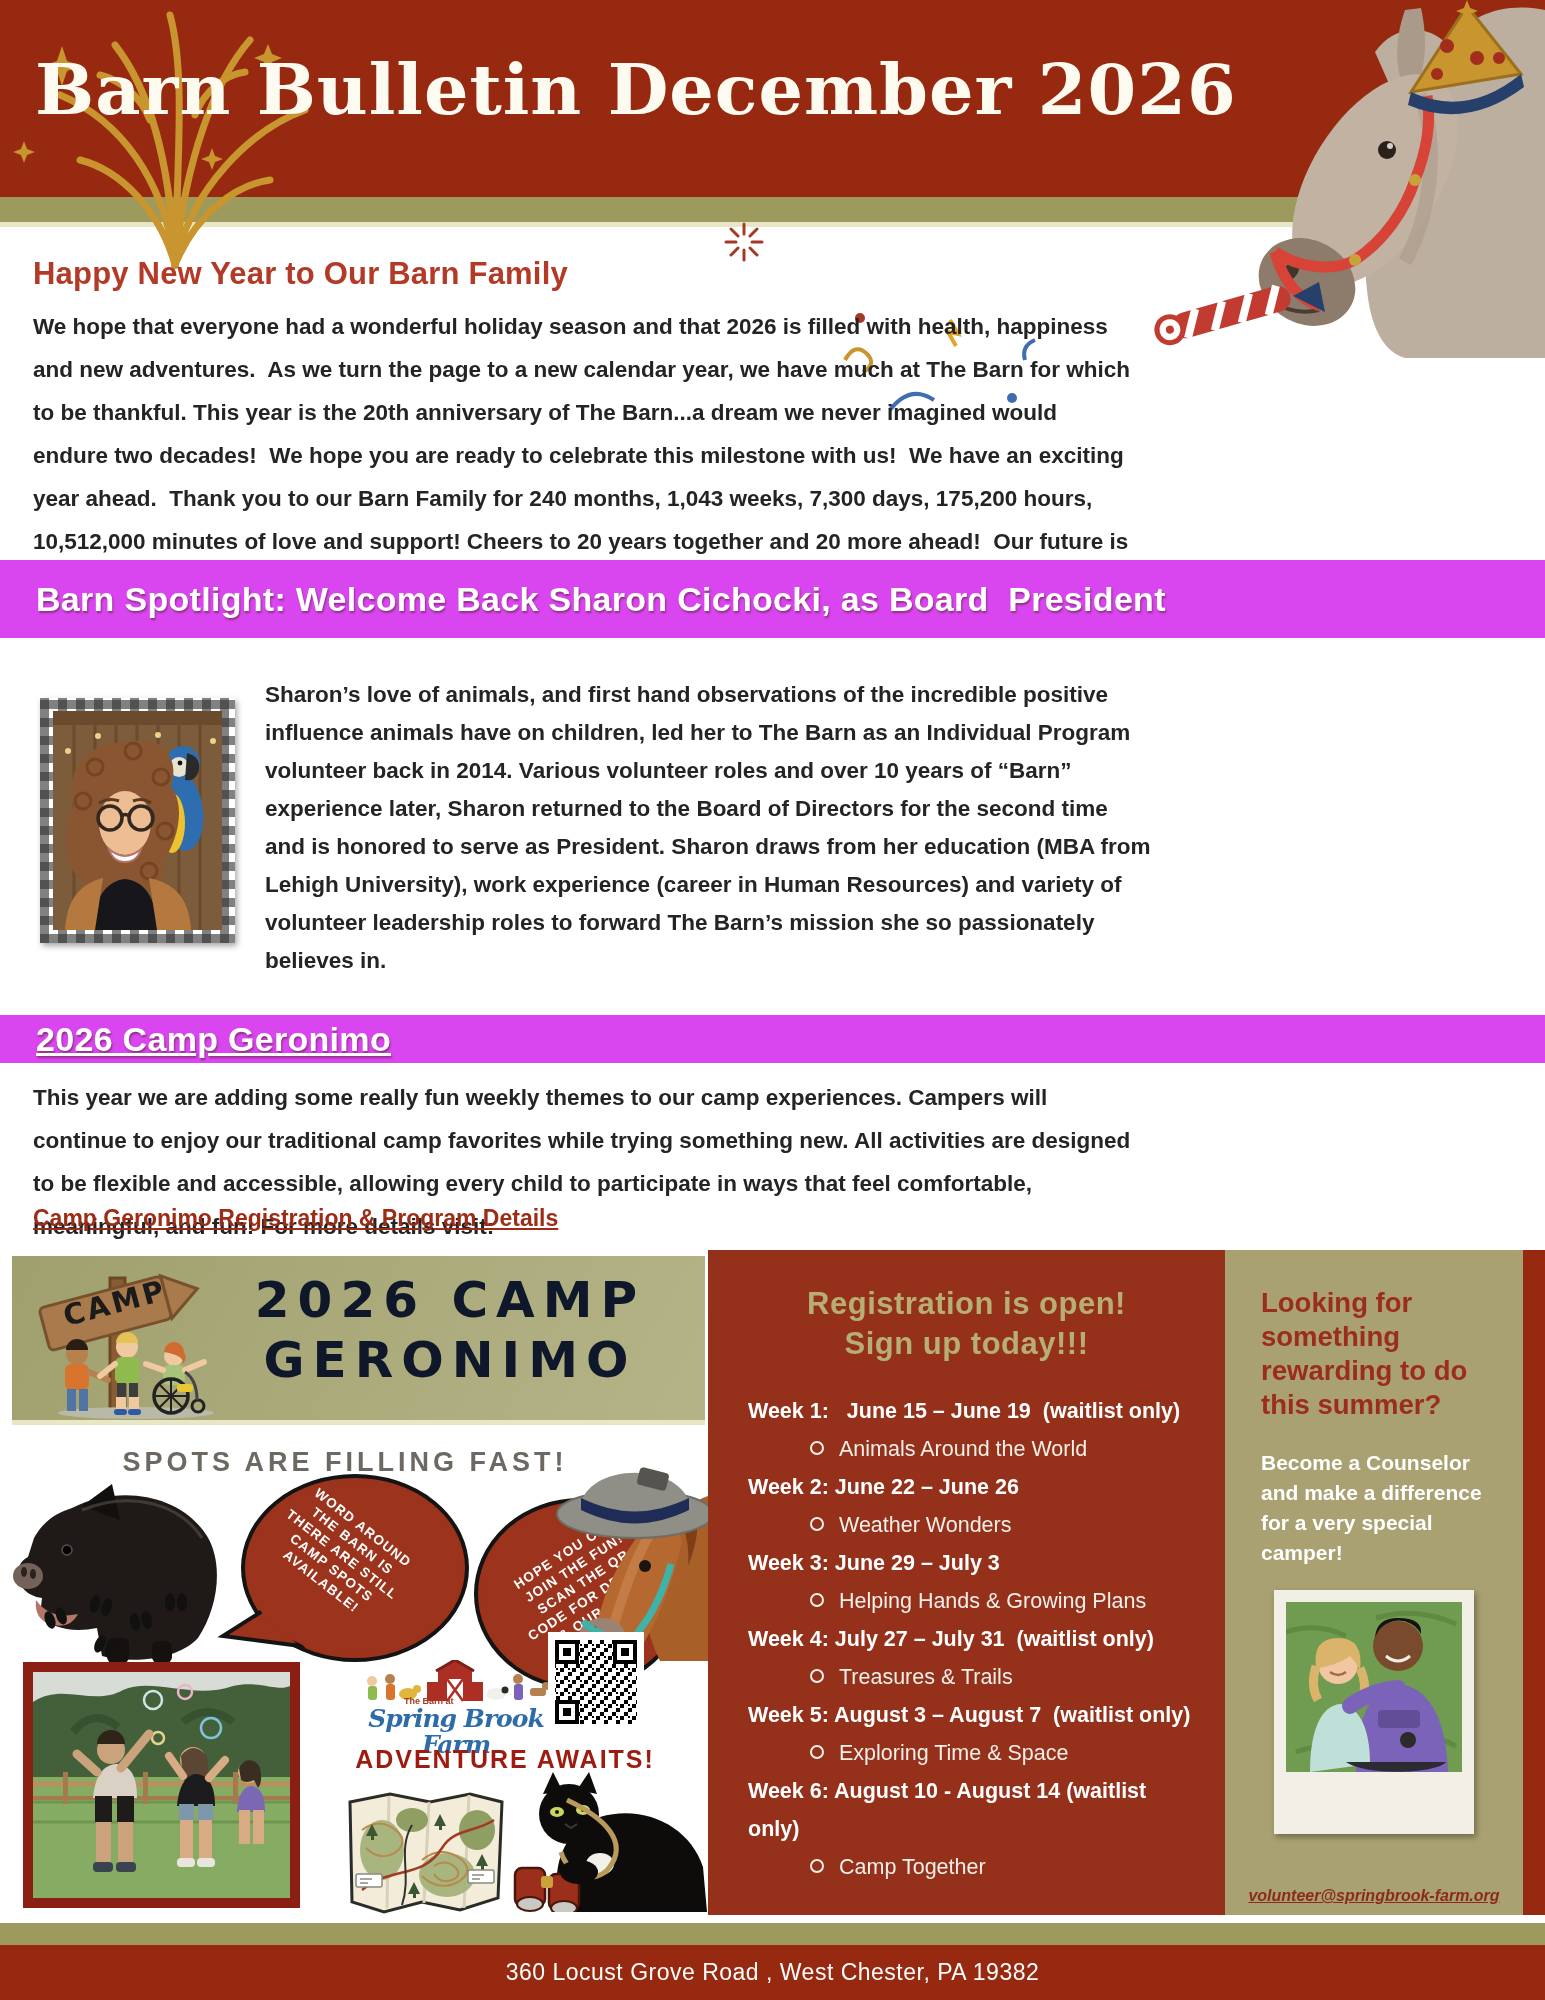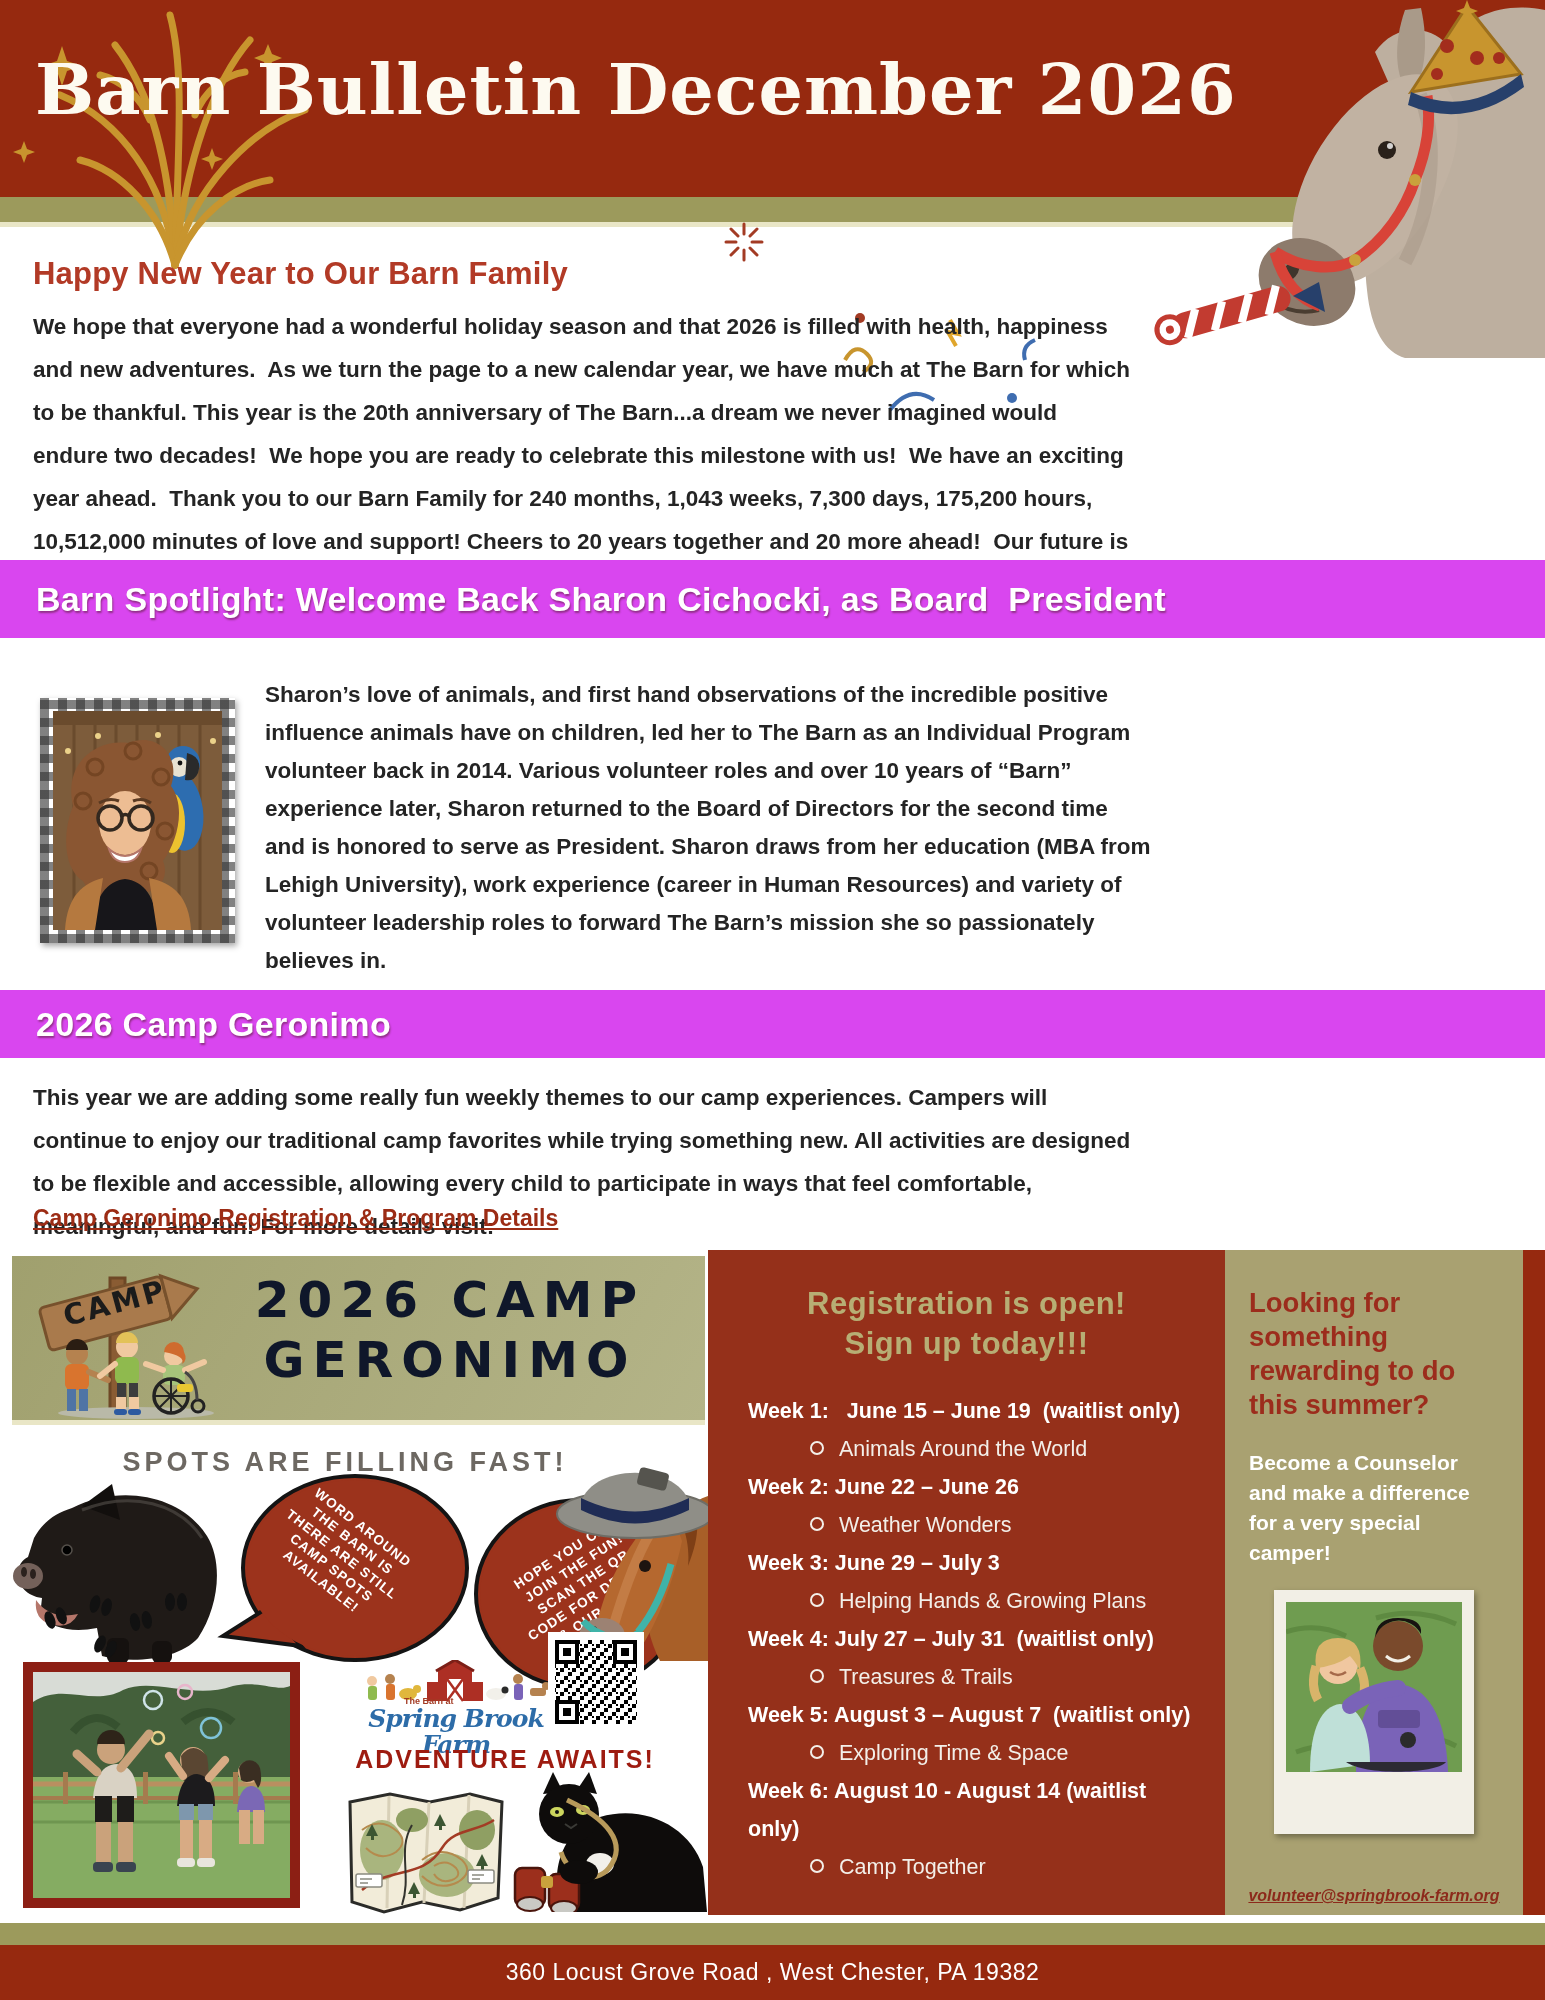--- a/index.html
+++ b/index.html
@@ -50,21 +50,21 @@
   
   .mid-col{left:708px;top:1250px;width:517px;height:665px;background:#95301a;box-sizing:border-box;}
   .mid-head{margin-top:34px;text-align:center;color:#b7ae74;font-weight:bold;font-size:31px;line-height:40px;letter-spacing:.5px;}
   .weeks{margin-top:28px;padding:0 28px;margin-left:12px;}
   .wk-label{color:#fff;font-weight:bold;font-size:21.5px;line-height:38px;white-space:pre-wrap;}
   .wk-theme{color:#f3efe9;font-size:21.5px;line-height:38px;padding-left:62px;font-weight:normal;}
   .dot{display:inline-block;width:10px;height:10px;border:2px solid #f3efe9;border-radius:50%;
         margin-right:15px;vertical-align:1px;}
 
   
-  .right-col{left:1225px;top:1250px;width:298px;height:665px;background:#a9a171;box-sizing:border-box;padding:0 24px;}
+  .right-col{left:1225px;top:1250px;width:298px;height:665px;background:#a9a171;box-sizing:border-box;padding:0 36px;}
   .right-head{margin-top:36px;color:#9c2c1c;font-weight:bold;font-size:27.5px;line-height:34px;}
   .right-body{margin-top:26px;color:#fff;font-weight:bold;font-size:21px;line-height:30px;}
   .polaroid{position:relative;margin:22px auto 0;width:200px;height:244px;background:#f2efe6;
         box-shadow:2px 3px 6px rgba(0,0,0,.35);}
   .polaroid svg{position:absolute;left:12px;top:12px;}
   .email{position:absolute;left:0;bottom:10px;width:100%;text-align:center;}
   .email a{color:#8c2a1b;font-style:italic;font-weight:bold;font-size:16px;}
   .right-strip{left:1523px;top:1250px;width:22px;height:665px;background:#96290f;}
 
   
@@ -197,21 +197,21 @@
       <path d="M46,92 q10,-6 20,-2 M80,90 q10,-4 18,2" stroke="#5a3a22" stroke-width="3" fill="none"></path>
       <path d="M56,138 q16,14 32,0 q-4,13 -16,13 q-12,0 -16,-13 Z" fill="#fff" stroke="#b5766a" stroke-width="2"></path>
       <path d="M40,219 C40,185 55,170 72,168 C90,170 104,185 104,219 Z" fill="#17161a"></path>
       <path d="M12,219 C14,185 30,172 50,167 L42,219 Z" fill="#b5793f"></path>
       <path d="M104,219 L96,167 C120,172 136,185 138,219 Z" fill="#b5793f"></path>
     </svg>
   </div>
 
   <div class="body-text" style="left:265px;top:676px;width:888px;line-height:38px;">Sharon’s love of animals, and first hand observations of the incredible positive influence animals have on children, led her to The Barn as an Individual Program volunteer back in 2014. Various volunteer roles and over 10 years of “Barn” experience later, Sharon returned to the Board of Directors for the second time and is honored to serve as President. Sharon draws from her education (MBA from Lehigh University), work experience (career in Human Resources) and variety of volunteer leadership roles to forward The Barn’s mission she so passionately believes in.</div>
 
-  <div class="banner" style="top:990px;height:68px;">2026 Camp Geronimo</div>
+  <div class="banner" style="top:1015px;height:48px;text-decoration:underline;">2026 Camp Geronimo</div>
   <div class="body-text" style="left:33px;top:1076px;width:1112px;">This year we are adding some really fun weekly themes to our camp experiences. Campers will continue to enjoy our traditional camp favorites while trying something new. All activities are designed to be flexible and accessible, allowing every child to participate in ways that feel comfortable, meaningful, and fun! For more details visit:</div>
   <a class="camp-link" style="left:33px;top:1205px;" href="#">Camp Geronimo Registration &amp; Program Details</a>
 
   <div class="abs flyer-olive"></div>
 
   <div class="abs" style="left:28px;top:1256px;width:185px;height:162px;">
     <svg width="185" height="162" viewBox="0 0 185 162">
       <rect x="82" y="22" width="15" height="134" fill="#8a5c33" stroke="#6e4826" stroke-width="3"></rect>
       <g transform="rotate(-15 90 54)">
         <rect x="14" y="32" width="126" height="44" rx="5" fill="#a97a4c" stroke="#77512c" stroke-width="3"></rect>

